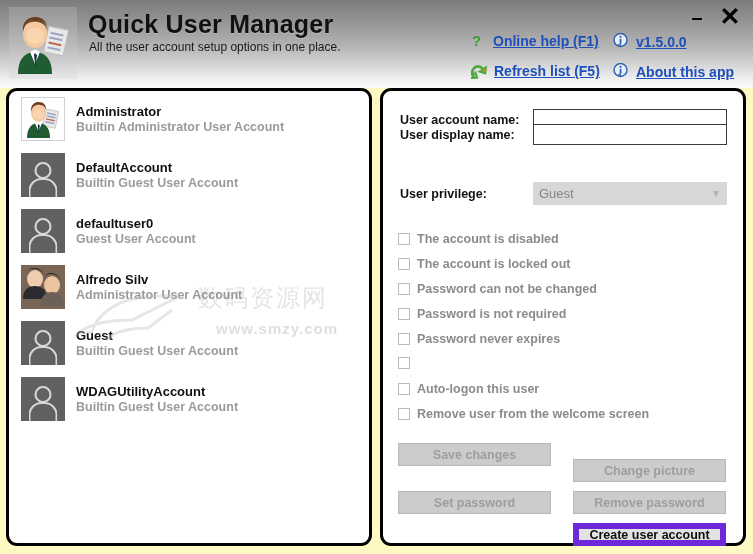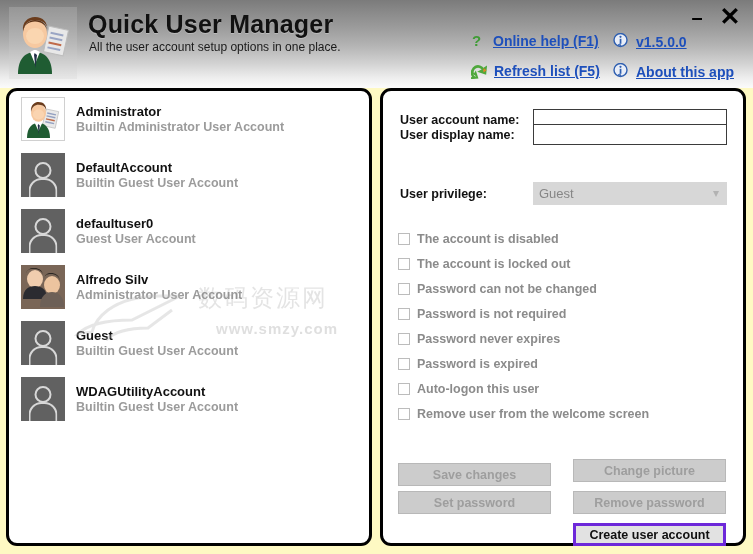--- a/index.html
+++ b/index.html
@@ -178,21 +178,21 @@
     width: 153px; height: 23px;
     background: #cccccc;
     border: 1px solid #b8b8b8;
     font-size: 12.5px; font-weight: bold; color: #9e9e9e;
     display: flex; align-items: center; justify-content: center;
     font-family: "Liberation Sans", sans-serif;
     cursor: default;
   }
   .btn.enabled {
     background: #e2e2e2;
-    border: 3px solid #6d28d9;
+    border: 6px solid #6d28d9;
     color: #101010;
     cursor: pointer;
   }
 
   
   #watermark {
     position: absolute; left: 70px; top: 282px;
     width: 300px; height: 70px;
     pointer-events: none;
     user-select: none;
@@ -401,32 +401,31 @@
     <div class="cb-row" style="top:216px;">
       <span class="cb-box"></span>
       <span class="cb-lbl">Password is not required</span>
     </div>
     <div class="cb-row" style="top:241px;">
       <span class="cb-box"></span>
       <span class="cb-lbl">Password never expires</span>
     </div>
     <div class="cb-row" style="top:266px;">
       <span class="cb-box"></span>
-      <span class="cb-lbl">Password is expired</span>
     </div>
     <div class="cb-row" style="top:291px;">
       <span class="cb-box"></span>
       <span class="cb-lbl">Auto-logon this user</span>
     </div>
     <div class="cb-row" style="top:316px;">
       <span class="cb-box"></span>
       <span class="cb-lbl">Remove user from the welcome screen</span>
     </div>
 
-    <div class="btn" style="left:15px;  top:372px;">Save changes</div>
+    <div class="btn" style="left:15px;  top:352px;">Save changes</div>
     <div class="btn" style="left:190px; top:368px;">Change picture</div>
     <div class="btn" style="left:15px;  top:400px;">Set password</div>
     <div class="btn" style="left:190px; top:400px;">Remove password</div>
     <div class="btn" style="left:15px;  top:432px;margin-top:40px;">Delete user account</div>
     <div class="btn enabled" style="left:190px; top:432px;">Create user account</div>
   </div>
 
   <div id="watermark">
     <svg id="wm-sn" viewBox="0 0 126 60">
       <path d="M8 48 C20 36 44 34 62 34 L110 10 L90 10 C70 10 52 14 38 24 C30 30 24 38 22 46 Z" fill="none" stroke="#b9b9b9" stroke-width="3"></path>

